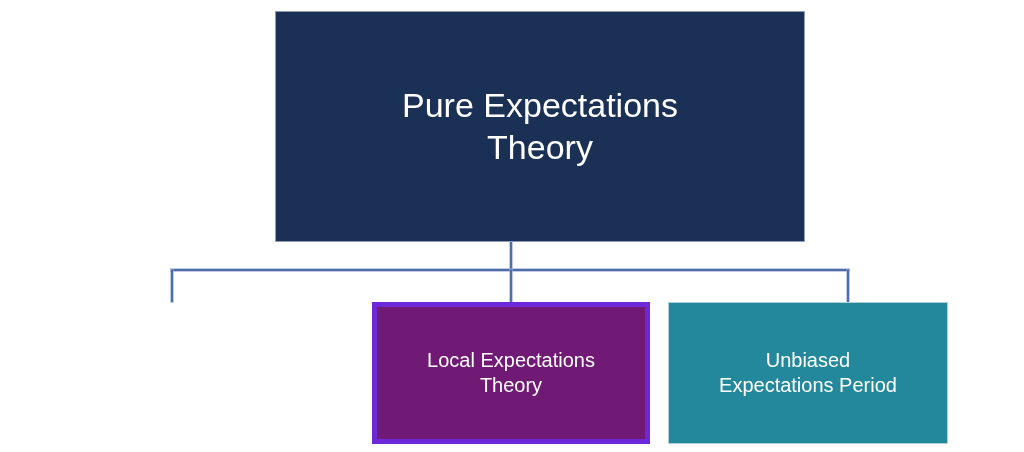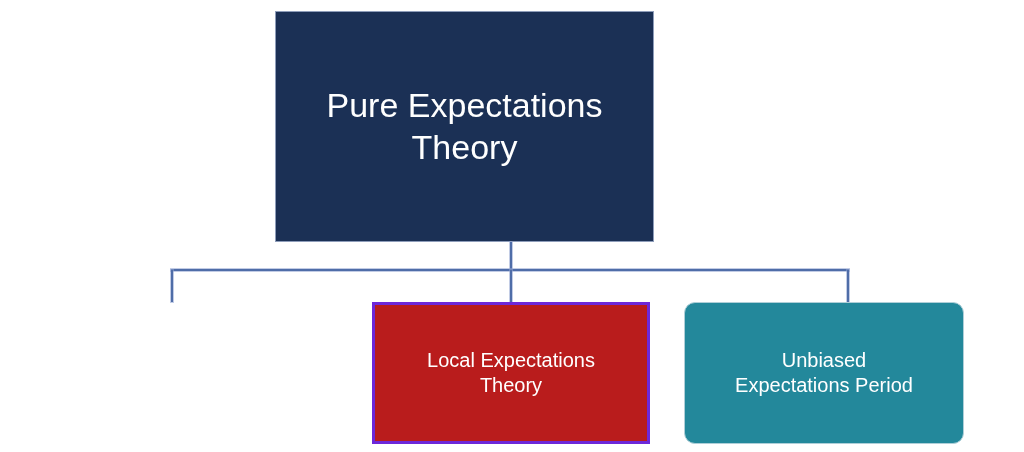--- a/index.html
+++ b/index.html
@@ -20,42 +20,42 @@
     display: flex;
     flex-direction: column;
     align-items: center;
     justify-content: center;
     text-align: center;
     color: #ffffff;
     box-sizing: border-box;
   }
   .node .line { display: block; }
   .node-root {
-    left: 275px; top: 11px; width: 379px; height: 231px;
+    left: 275px; top: 11px; width: 530px; height: 231px;
     background: #1B3055;
     border: 1px solid #8E9DBA;
     font-size: 34px;
     line-height: 1.22;
   }
   .node-child {
     top: 302px; width: 280px; height: 142px;
     font-size: 20px;
     line-height: 1.25;
   }
   .node-teal {
     background: #23889B;
     border: 1px solid #AFCFD8;
   }
   .node-orange {
-    background: #b91c1c;
-    border: 3px solid #6d28d9;
+    background: #701a75;
+    border: 5px solid #6d28d9;
   }
   .node-child-1 { left: 32px; }
   .node-child-2 { left: 372px; width: 278px; }
-  .node-child-3 { left: 684px; border-radius: 11px; }
+  .node-child-3 { left: 668px; }
   .connector {
     position: absolute;
     background: #4F6DA8;
     box-shadow: 0 0 0 1px rgba(143, 162, 208, 0.55);
   }
   .conn-v { width: 2px; }
   .conn-h { height: 2px; }
   .conn-stem   { left: 510px; top: 242px; height: 28px; }
   .conn-hbar   { left: 171px; top: 269px; width: 678px; }
   .conn-drop-1 { left: 171px; top: 270px; height: 32px; }

